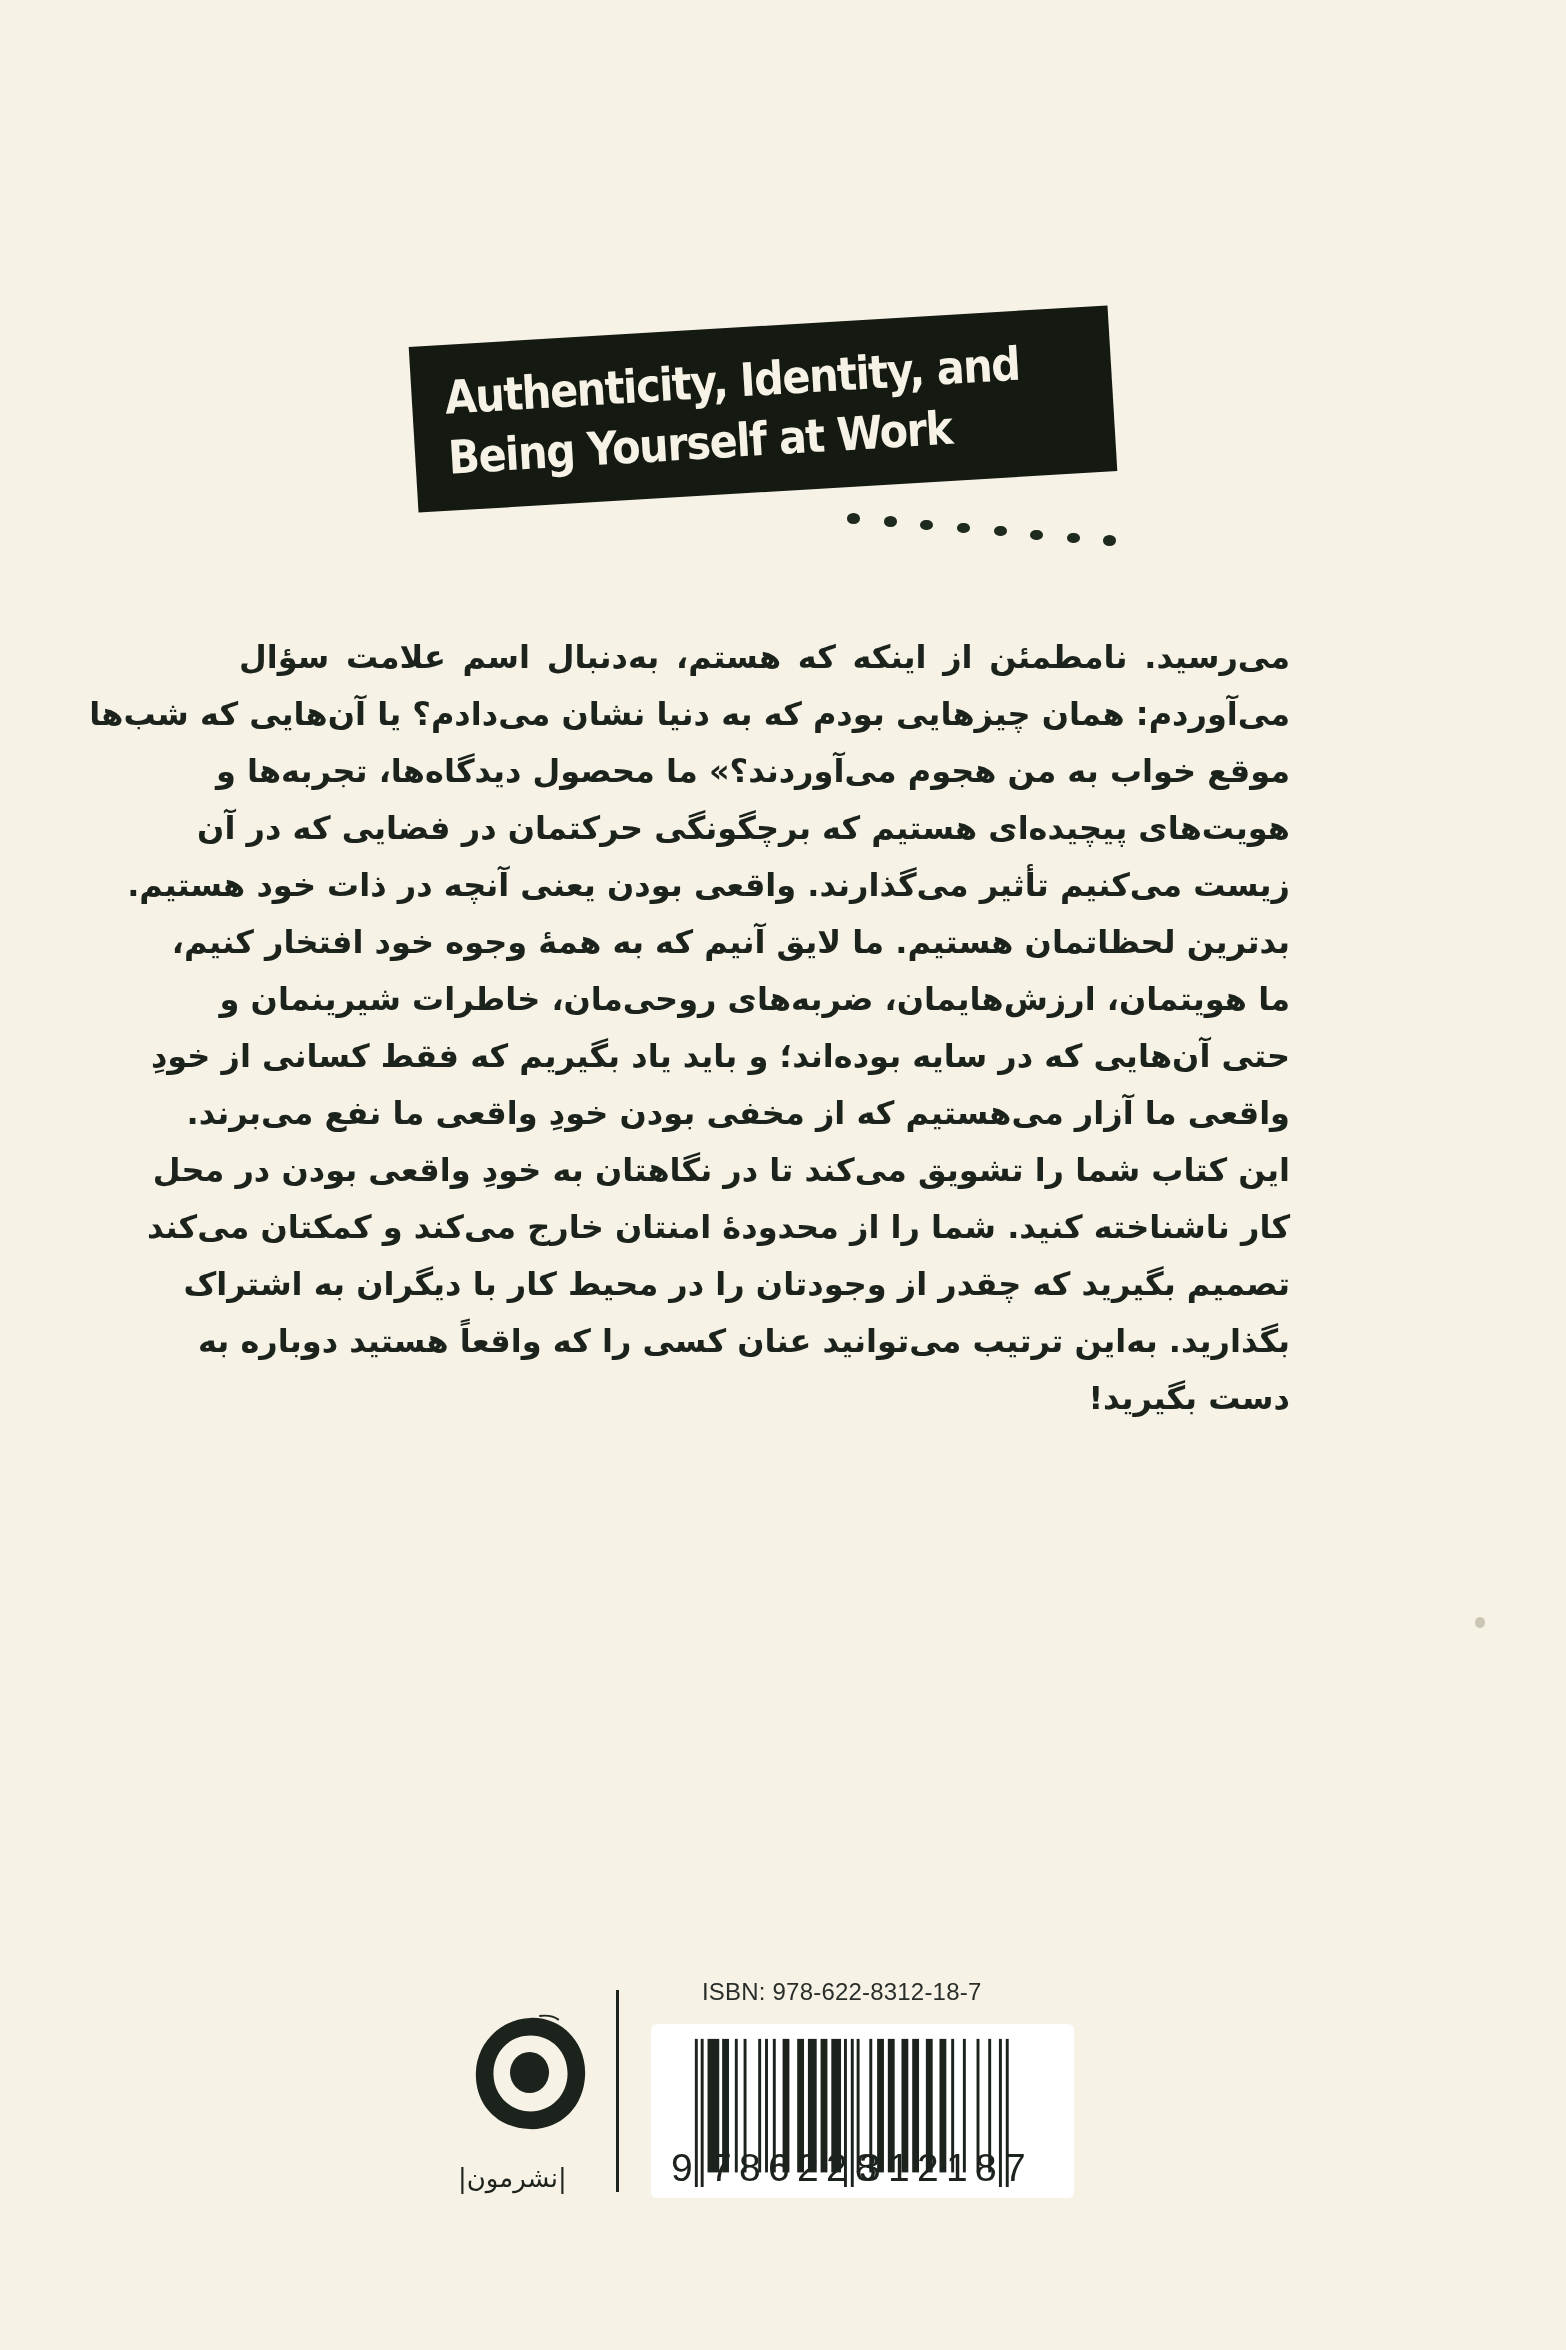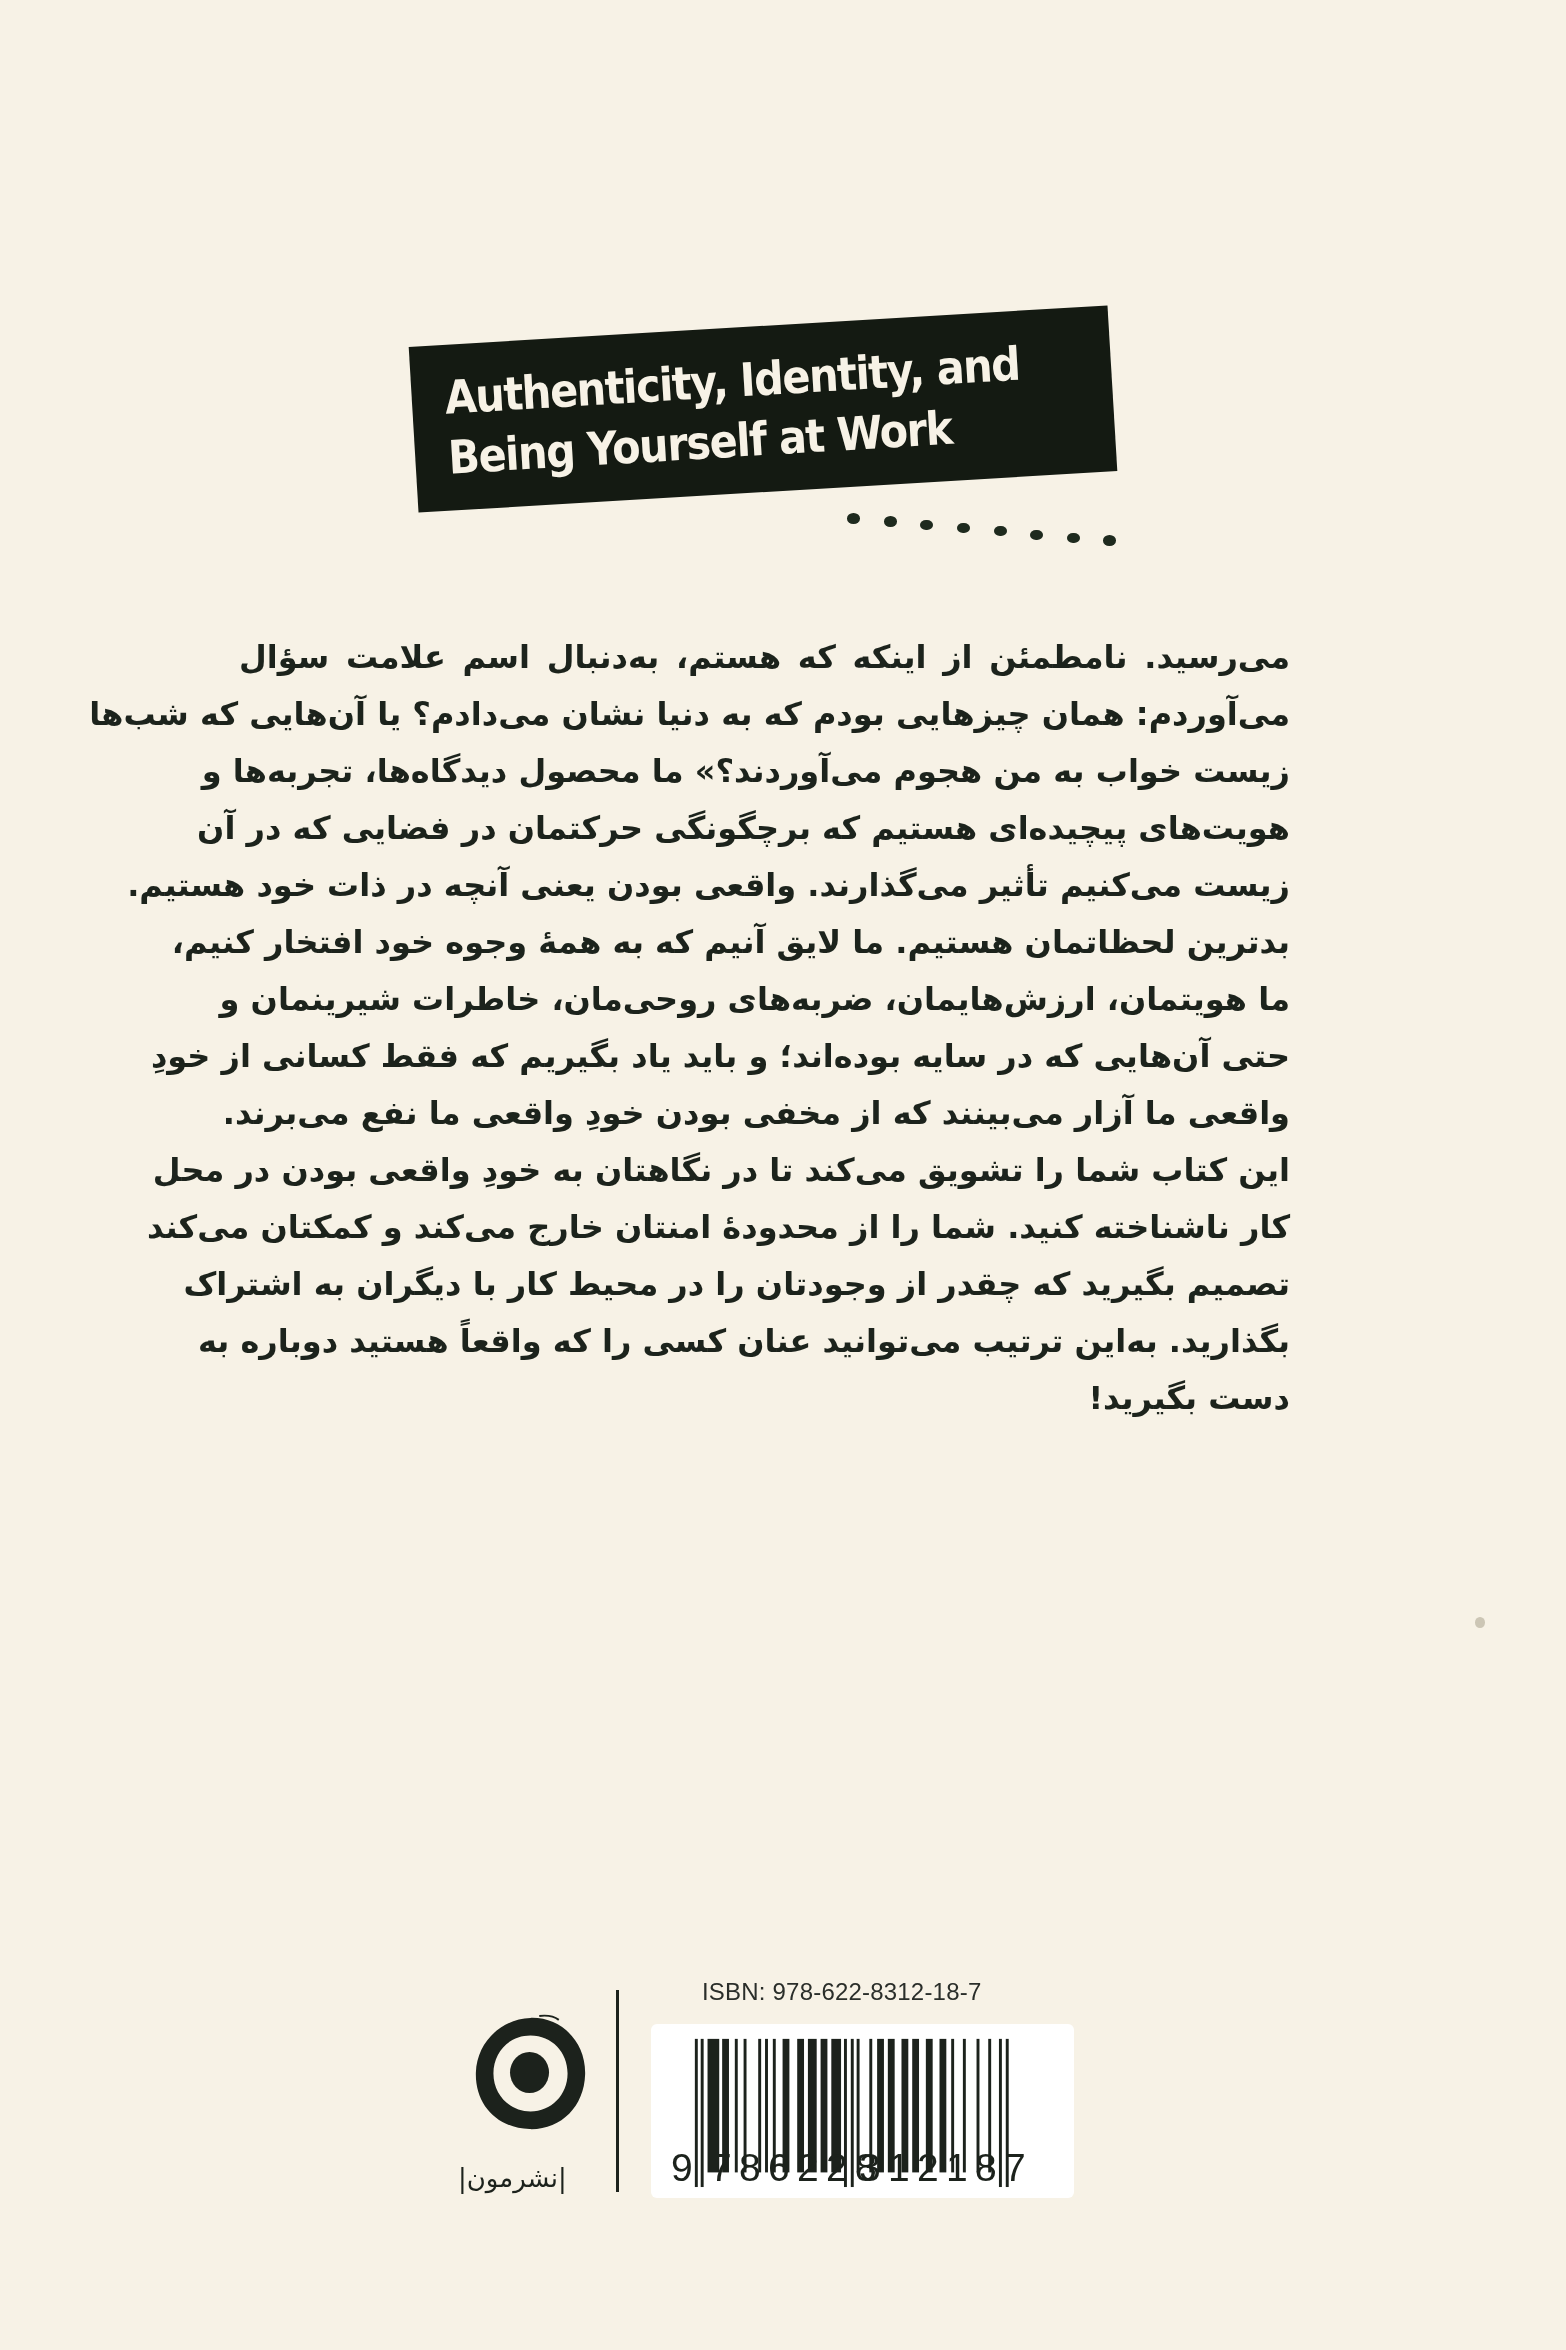--- a/index.html
+++ b/index.html
@@ -109,27 +109,27 @@
   <span class="dot" style="left:112px;top:11.7px"></span>
   <span class="dot" style="left:149px;top:14.6px"></span>
   <span class="dot" style="left:185px;top:18.5px"></span>
   <span class="dot" style="left:222px;top:21.5px"></span>
   <span class="dot" style="left:258px;top:24.4px"></span>
 </div>
 
 <div class="body-text">
   <div class="line">می‌رسید. نامطمئن از اینکه که هستم، به‌دنبال اسم علامت سؤال</div>
   <div class="line">می‌آوردم: همان چیزهایی بودم که به دنیا نشان می‌دادم؟ یا آن‌هایی که شب‌ها</div>
-  <div class="line">زیست خواب به من هجوم می‌آوردند؟» ما محصول دیدگاه‌ها، تجربه‌ها و</div>
+  <div class="line">موقع خواب به من هجوم می‌آوردند؟» ما محصول دیدگاه‌ها، تجربه‌ها و</div>
   <div class="line">هویت‌های پیچیده‌ای هستیم که برچگونگی حرکتمان در فضایی که در آن</div>
   <div class="line">زیست می‌کنیم تأثیر می‌گذارند. واقعی بودن یعنی آنچه در ذات خود هستیم.</div>
   <div class="line">بدترین لحظاتمان هستیم. ما لایق آنیم که به همهٔ وجوه خود افتخار کنیم،</div>
   <div class="line">ما هویتمان، ارزش‌هایمان، ضربه‌های روحی‌مان، خاطرات شیرینمان و</div>
   <div class="line">حتی آن‌هایی که در سایه بوده‌اند؛ و باید یاد بگیریم که فقط کسانی از خودِ</div>
-  <div class="line last">واقعی ما آزار می‌بینند که از مخفی بودن خودِ واقعی ما نفع می‌برند.</div>
+  <div class="line last">واقعی ما آزار می‌هستیم که از مخفی بودن خودِ واقعی ما نفع می‌برند.</div>
   <div class="line">این کتاب شما را تشویق می‌کند تا در نگاهتان به خودِ واقعی بودن در محل</div>
   <div class="line">کار ناشناخته کنید. شما را از محدودهٔ امنتان خارج می‌کند و کمکتان می‌کند</div>
   <div class="line">تصمیم بگیرید که چقدر از وجودتان را در محیط کار با دیگران به اشتراک</div>
   <div class="line">بگذارید. به‌این ترتیب می‌توانید عنان کسی را که واقعاً هستید دوباره به</div>
   <div class="line last">دست بگیرید!</div>
 </div>
 
 <div class="speck"></div>
 
 <svg class="logo" viewBox="0 0 122 122" width="119" height="119">

